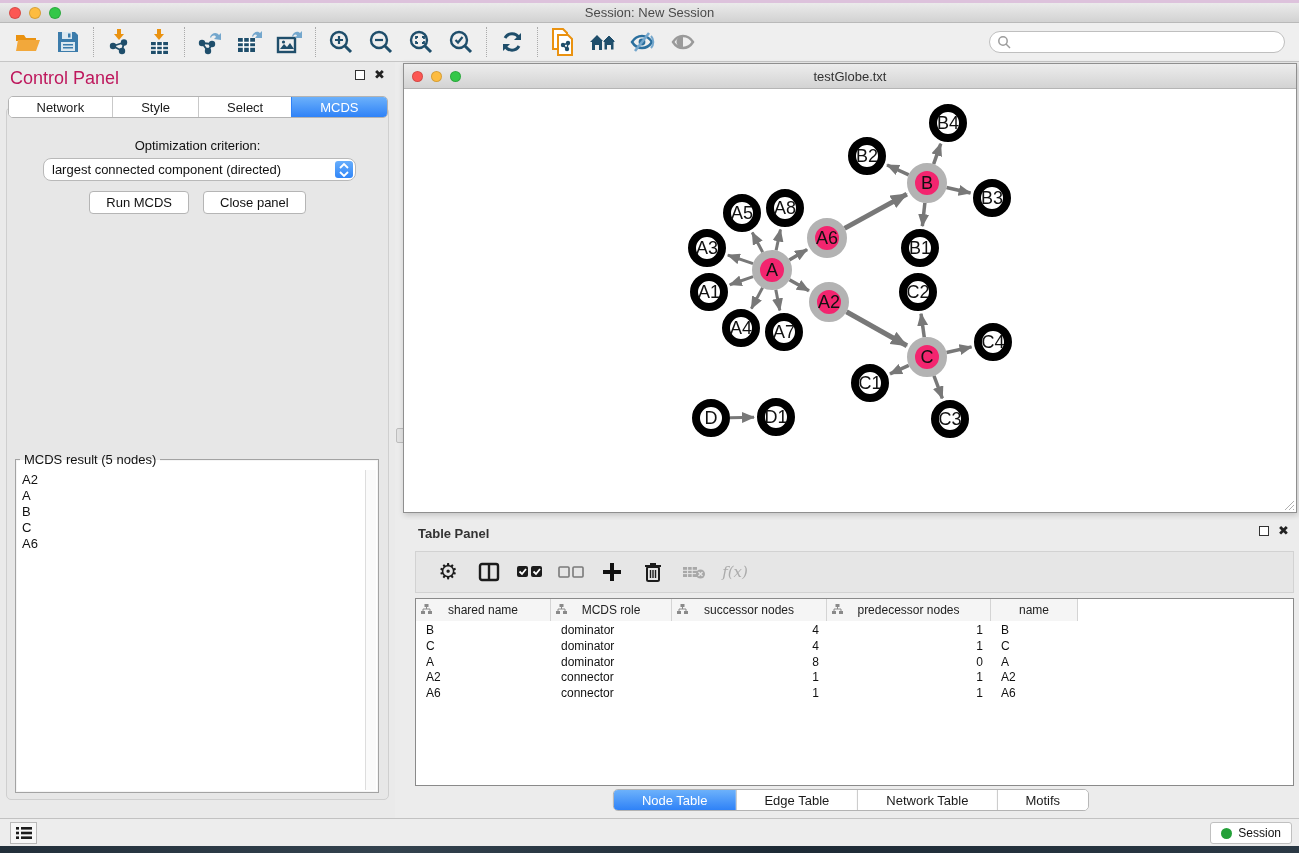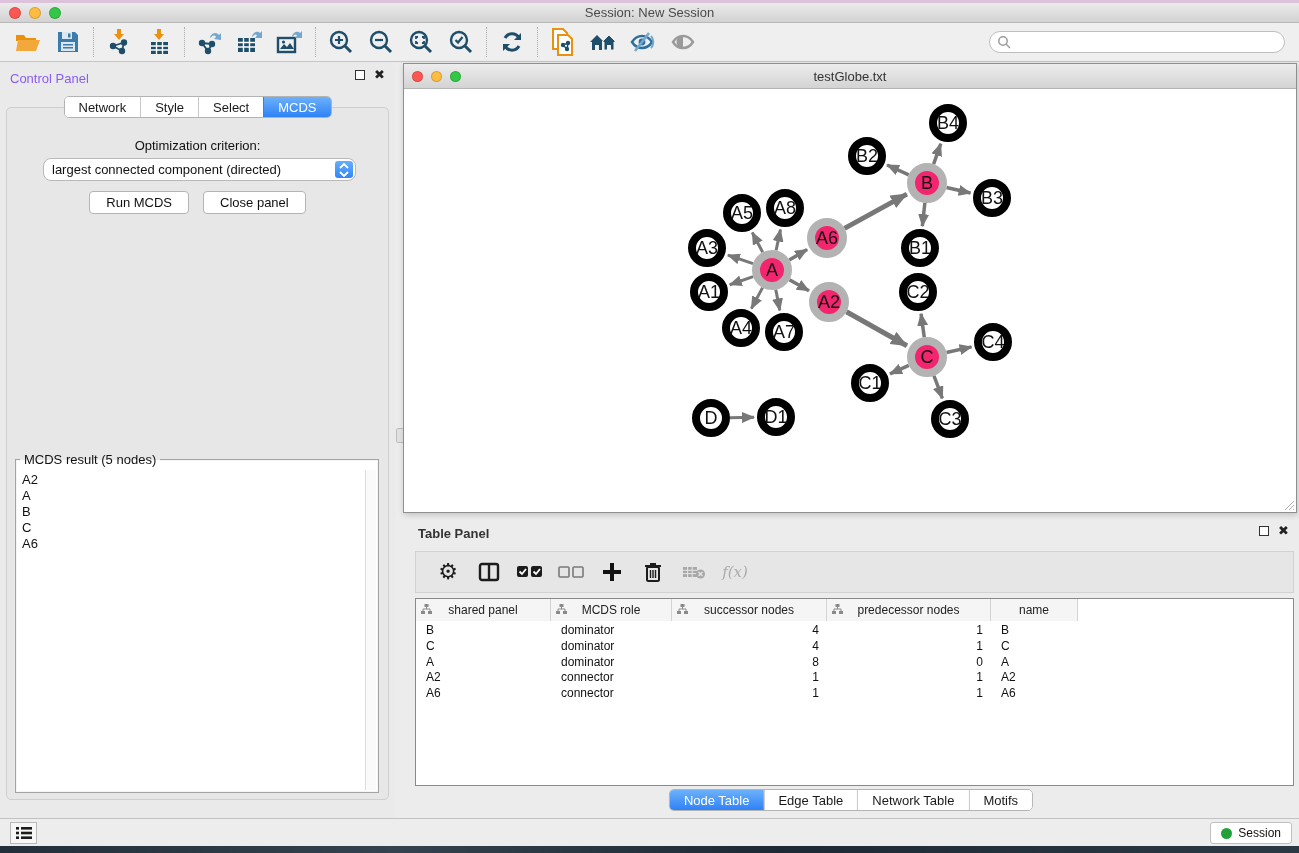--- a/index.html
+++ b/index.html
@@ -22,28 +22,28 @@
     background:#efefef; border-bottom:1px solid #c6c6c6; display:flex; align-items:center; padding:0 8px; }
   .tb-btn { width:40px; height:34px; display:flex; align-items:center; justify-content:center; cursor:default; }
   .tb-sep { width:1px; height:30px; margin:0 5px; border-left:1px dotted #aaa; }
   .searchbox { margin-left:auto; margin-right:6px; width:296px; height:22px; background:#fff;
     border:1px solid #bfbfbf; border-radius:12px; display:flex; align-items:center; padding-left:7px; }
   .searchbox input { border:none; outline:none; flex:1; font-size:12px; background:transparent; font-family:inherit; }
 
   
   .control-panel { position:absolute; left:0; top:62px; width:395px; height:756px; background:#eaeaea; }
   .cp-header { position:absolute; left:0; top:6px; width:100%; height:20px; display:flex; align-items:center; }
-  .cp-header .ph-title { font-size:13px; color:#8b5cf6; margin-left:10px; }
+  .cp-header .ph-title { font-size:18px; color:#be185d; margin-left:10px; }
   .ph-buttons { position:absolute; right:10px; top:2px; display:flex; gap:9px; align-items:center; }
   .float-btn { width:10px; height:10px; border:1.5px solid #333; display:inline-block; background:#fff; }
   .close-btn { font-size:13px; font-weight:bold; color:#222; line-height:10px; }
 
   .seg-tabs { position:absolute; top:34px; left:50%; transform:translateX(-50%); display:flex;
     border:1px solid #b3b3b3; border-radius:5px; overflow:hidden; background:#fff; height:22px; z-index:3; }
-  .seg { padding:0 14px; font-size:13px; color:#1a1a1a; display:flex; align-items:center; background:#fff;
+  .seg { padding:0 28px; font-size:13px; color:#1a1a1a; display:flex; align-items:center; background:#fff;
     border-left:1px solid #c9c9c9; white-space:nowrap; }
   .seg:first-child { border-left:none; }
   .seg.active { background:linear-gradient(#6cb1fb,#2f82f7); color:#fff; border-left-color:#2f82f7; }
 
   .cp-body { position:absolute; left:6px; top:45px; width:383px; height:693px;
     background:#e7e7e7; border:1px solid #cfcfcf; border-radius:5px; }
   .opt-label { position:absolute; top:30px; width:100%; text-align:center; font-size:13px; color:#111; }
   .dropdown { position:absolute; left:36px; top:50px; width:313px; height:23px; background:#fff;
     border:1px solid #b9b9b9; border-radius:8px; display:flex; align-items:center; }
   .dropdown .dd-value { font-size:13px; color:#111; margin-left:8px; white-space:nowrap; }
@@ -437,21 +437,21 @@
     </div>
     <div class="data-table" id="data-table">
         <div class="dt-headrow">
           <div class="dt-hcell" style="width: 135px;">
             <svg class="hicon" width="11" height="11" viewBox="0 0 11 11">
               <rect x="3.5" y="0" width="4" height="3" fill="#8a8a8a"></rect>
               <rect x="0" y="7" width="4" height="3" fill="#8a8a8a"></rect>
               <rect x="7" y="7" width="4" height="3" fill="#8a8a8a"></rect>
               <path d="M5.5 3 v2 M2 7 V5 h7 v2" stroke="#8a8a8a" stroke-width="1" fill="none"></path>
             </svg>
-            <span>shared panel</span>
+            <span>shared name</span>
           </div>
           <div class="dt-hcell" style="width: 121px;">
             <svg class="hicon" width="11" height="11" viewBox="0 0 11 11">
               <rect x="3.5" y="0" width="4" height="3" fill="#8a8a8a"></rect>
               <rect x="0" y="7" width="4" height="3" fill="#8a8a8a"></rect>
               <rect x="7" y="7" width="4" height="3" fill="#8a8a8a"></rect>
               <path d="M5.5 3 v2 M2 7 V5 h7 v2" stroke="#8a8a8a" stroke-width="1" fill="none"></path>
             </svg>
             <span>MCDS role</span>
           </div>

